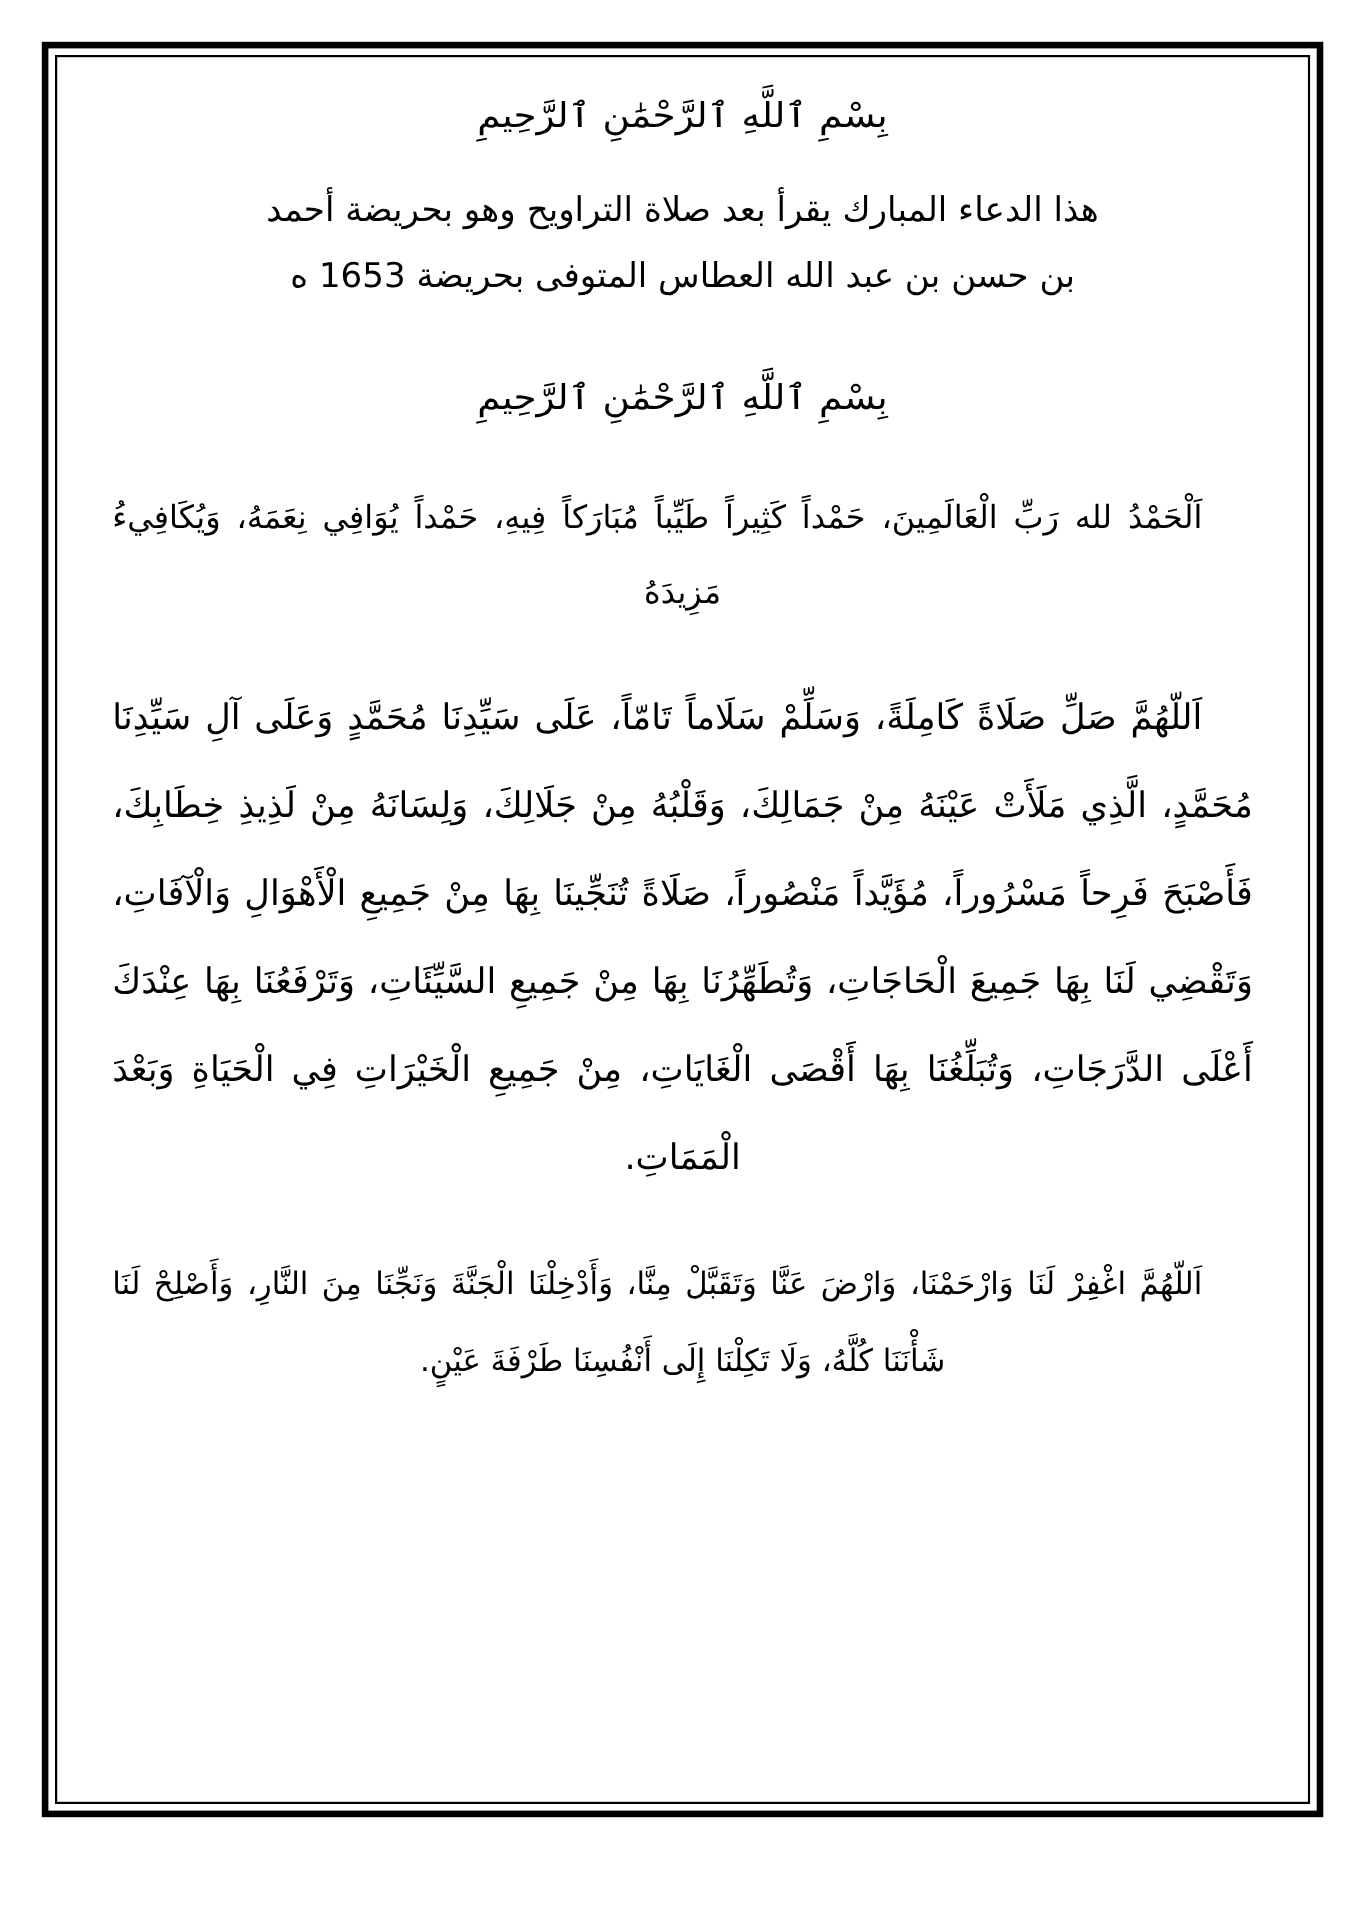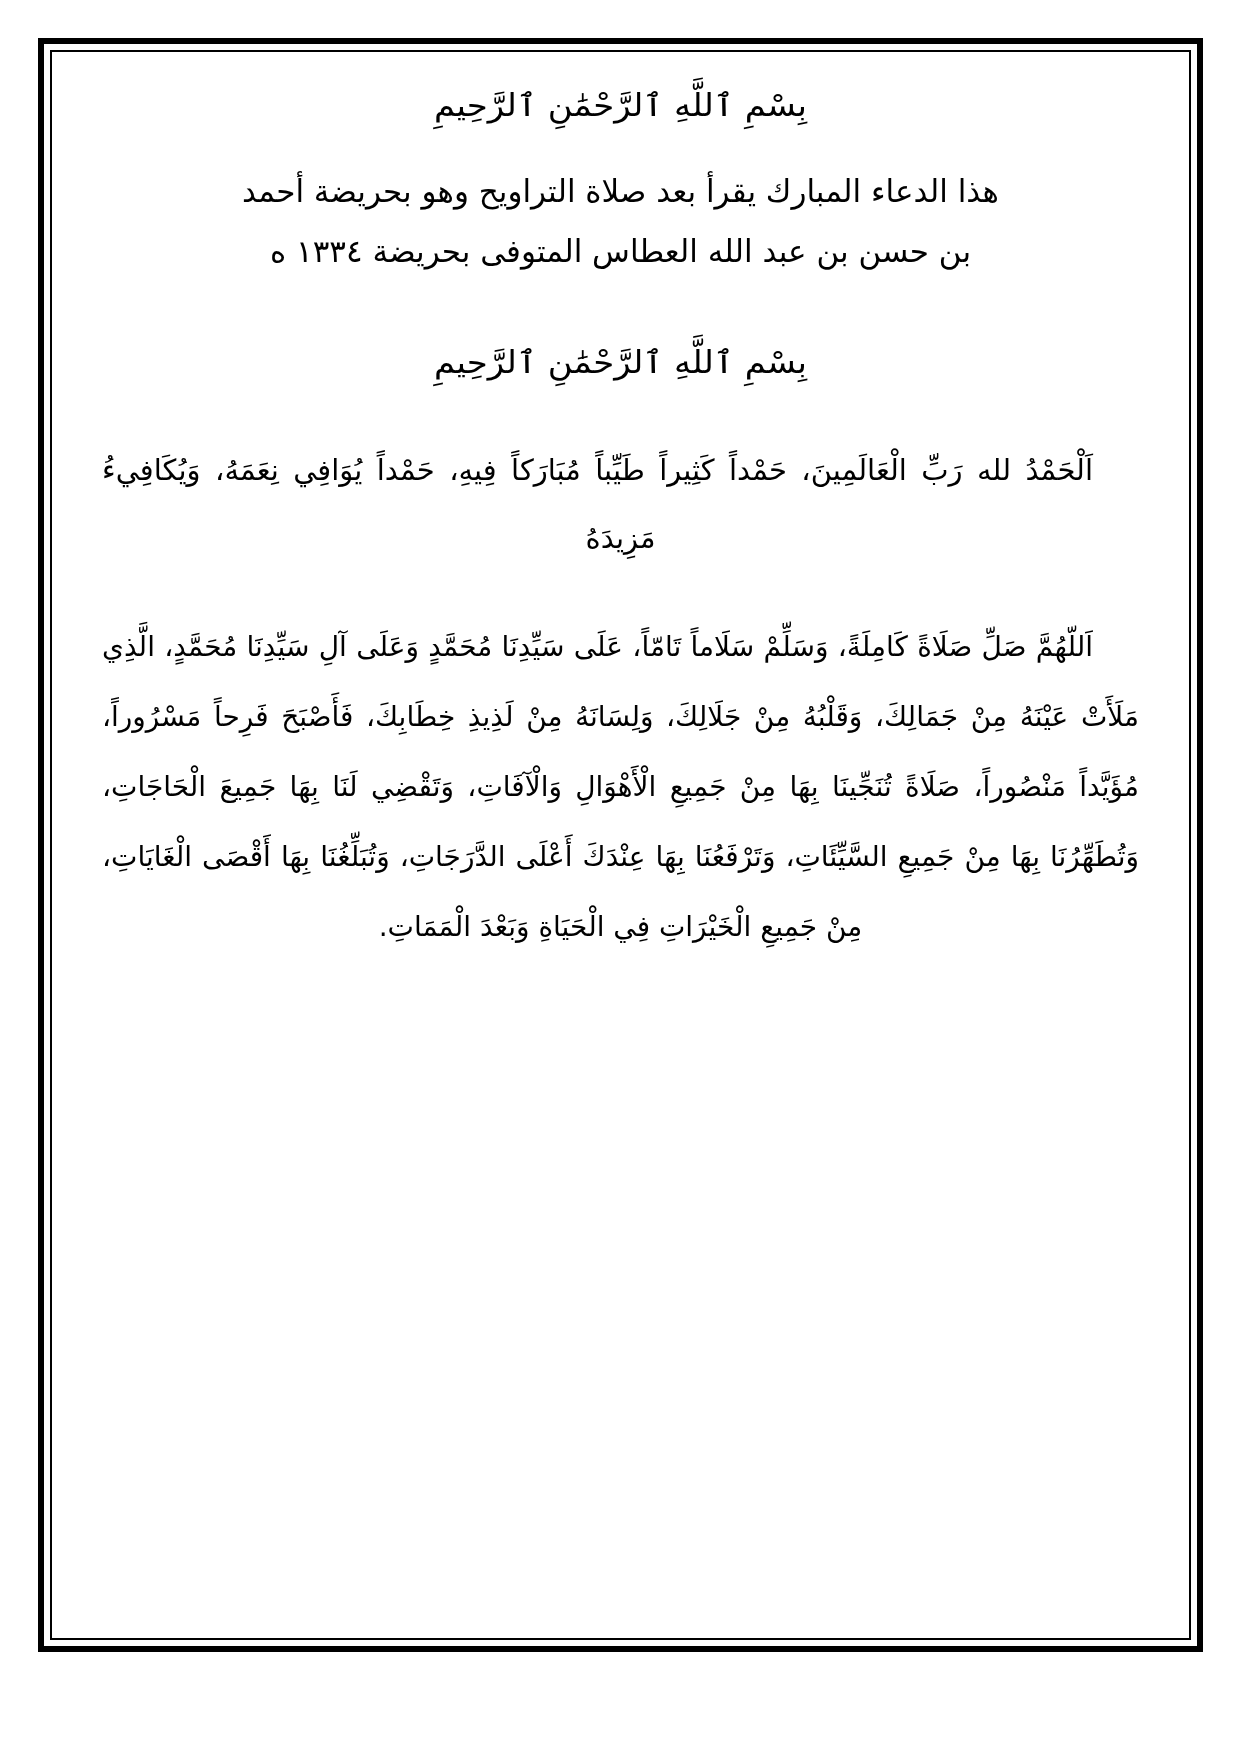--- a/index.html
+++ b/index.html
@@ -85,45 +85,48 @@
     text-align-last: center;
     text-justify: inter-word;
     margin: 0 22px;
     font-weight: 400;
   }
   .prayer.p1 { margin-top: 52px; }
   .prayer.p2 { margin-top: 40px; }
   .prayer.p3 { margin-top: 40px; }
   .prayer .indent { display: inline-block; width: 46px; }
 
-  .p2 { font-size: 28px; line-height: 2.5; }
+  .p2 { font-size: 32px; line-height: 2.5; }
   .p3 { font-size: 28px; line-height: 2.5; }
 </style>
 </head>
 <body>
 
 <div class="page">
 
   <div class="frame-outer"></div>
   <div class="frame-inner"></div>
 
   <div class="content">
 
     <div class="basmala basmala-1">بِسْمِ ٱللَّهِ ٱلرَّحْمَٰنِ ٱلرَّحِيمِ</div>
 
     <div class="intro">
       <div>هذا الدعاء المبارك يقرأ بعد صلاة التراويح وهو بحريضة أحمد</div>
-      <div>بن حسن بن عبد الله العطاس المتوفى بحريضة ١٣٣٤ ه</div>
+      <div>بن حسن بن عبد الله العطاس المتوفى بحريضة 1653 ه</div>
     </div>
 
     <div class="basmala basmala-2">بِسْمِ ٱللَّهِ ٱلرَّحْمَٰنِ ٱلرَّحِيمِ</div>
 
     <div class="prayer p1">
       <span class="indent"></span><span>اَلْحَمْدُ لله رَبِّ الْعَالَمِينَ، حَمْداً كَثِيراً طَيِّباً مُبَارَكاً فِيهِ، حَمْداً يُوَافِي نِعَمَهُ، وَيُكَافِيءُ مَزِيدَهُ</span>
     </div>
 
     <div class="prayer p2">
       <span class="indent"></span><span>اَللّهُمَّ صَلِّ صَلَاةً كَامِلَةً، وَسَلِّمْ سَلَاماً تَامّاً، عَلَى سَيِّدِنَا مُحَمَّدٍ وَعَلَى آلِ سَيِّدِنَا مُحَمَّدٍ، الَّذِي مَلَأَتْ عَيْنَهُ مِنْ جَمَالِكَ، وَقَلْبُهُ مِنْ جَلَالِكَ، وَلِسَانَهُ مِنْ لَذِيذِ خِطَابِكَ، فَأَصْبَحَ فَرِحاً مَسْرُوراً، مُؤَيَّداً مَنْصُوراً، صَلَاةً تُنَجِّينَا بِهَا مِنْ جَمِيعِ الْأَهْوَالِ وَالْآفَاتِ، وَتَقْضِي لَنَا بِهَا جَمِيعَ الْحَاجَاتِ، وَتُطَهِّرُنَا بِهَا مِنْ جَمِيعِ السَّيِّئَاتِ، وَتَرْفَعُنَا بِهَا عِنْدَكَ أَعْلَى الدَّرَجَاتِ، وَتُبَلِّغُنَا بِهَا أَقْصَى الْغَايَاتِ، مِنْ جَمِيعِ الْخَيْرَاتِ فِي الْحَيَاةِ وَبَعْدَ الْمَمَاتِ.</span>
     </div>
 
+    <div class="prayer p3">
+      <span class="indent"></span><span>اَللّهُمَّ اغْفِرْ لَنَا وَارْحَمْنَا، وَارْضَ عَنَّا وَتَقَبَّلْ مِنَّا، وَأَدْخِلْنَا الْجَنَّةَ وَنَجِّنَا مِنَ النَّارِ، وَأَصْلِحْ لَنَا شَأْنَنَا كُلَّهُ، وَلَا تَكِلْنَا إِلَى أَنْفُسِنَا طَرْفَةَ عَيْنٍ.</span>
+    </div>
 
   </div>
 </div>
 
 </body></html>

